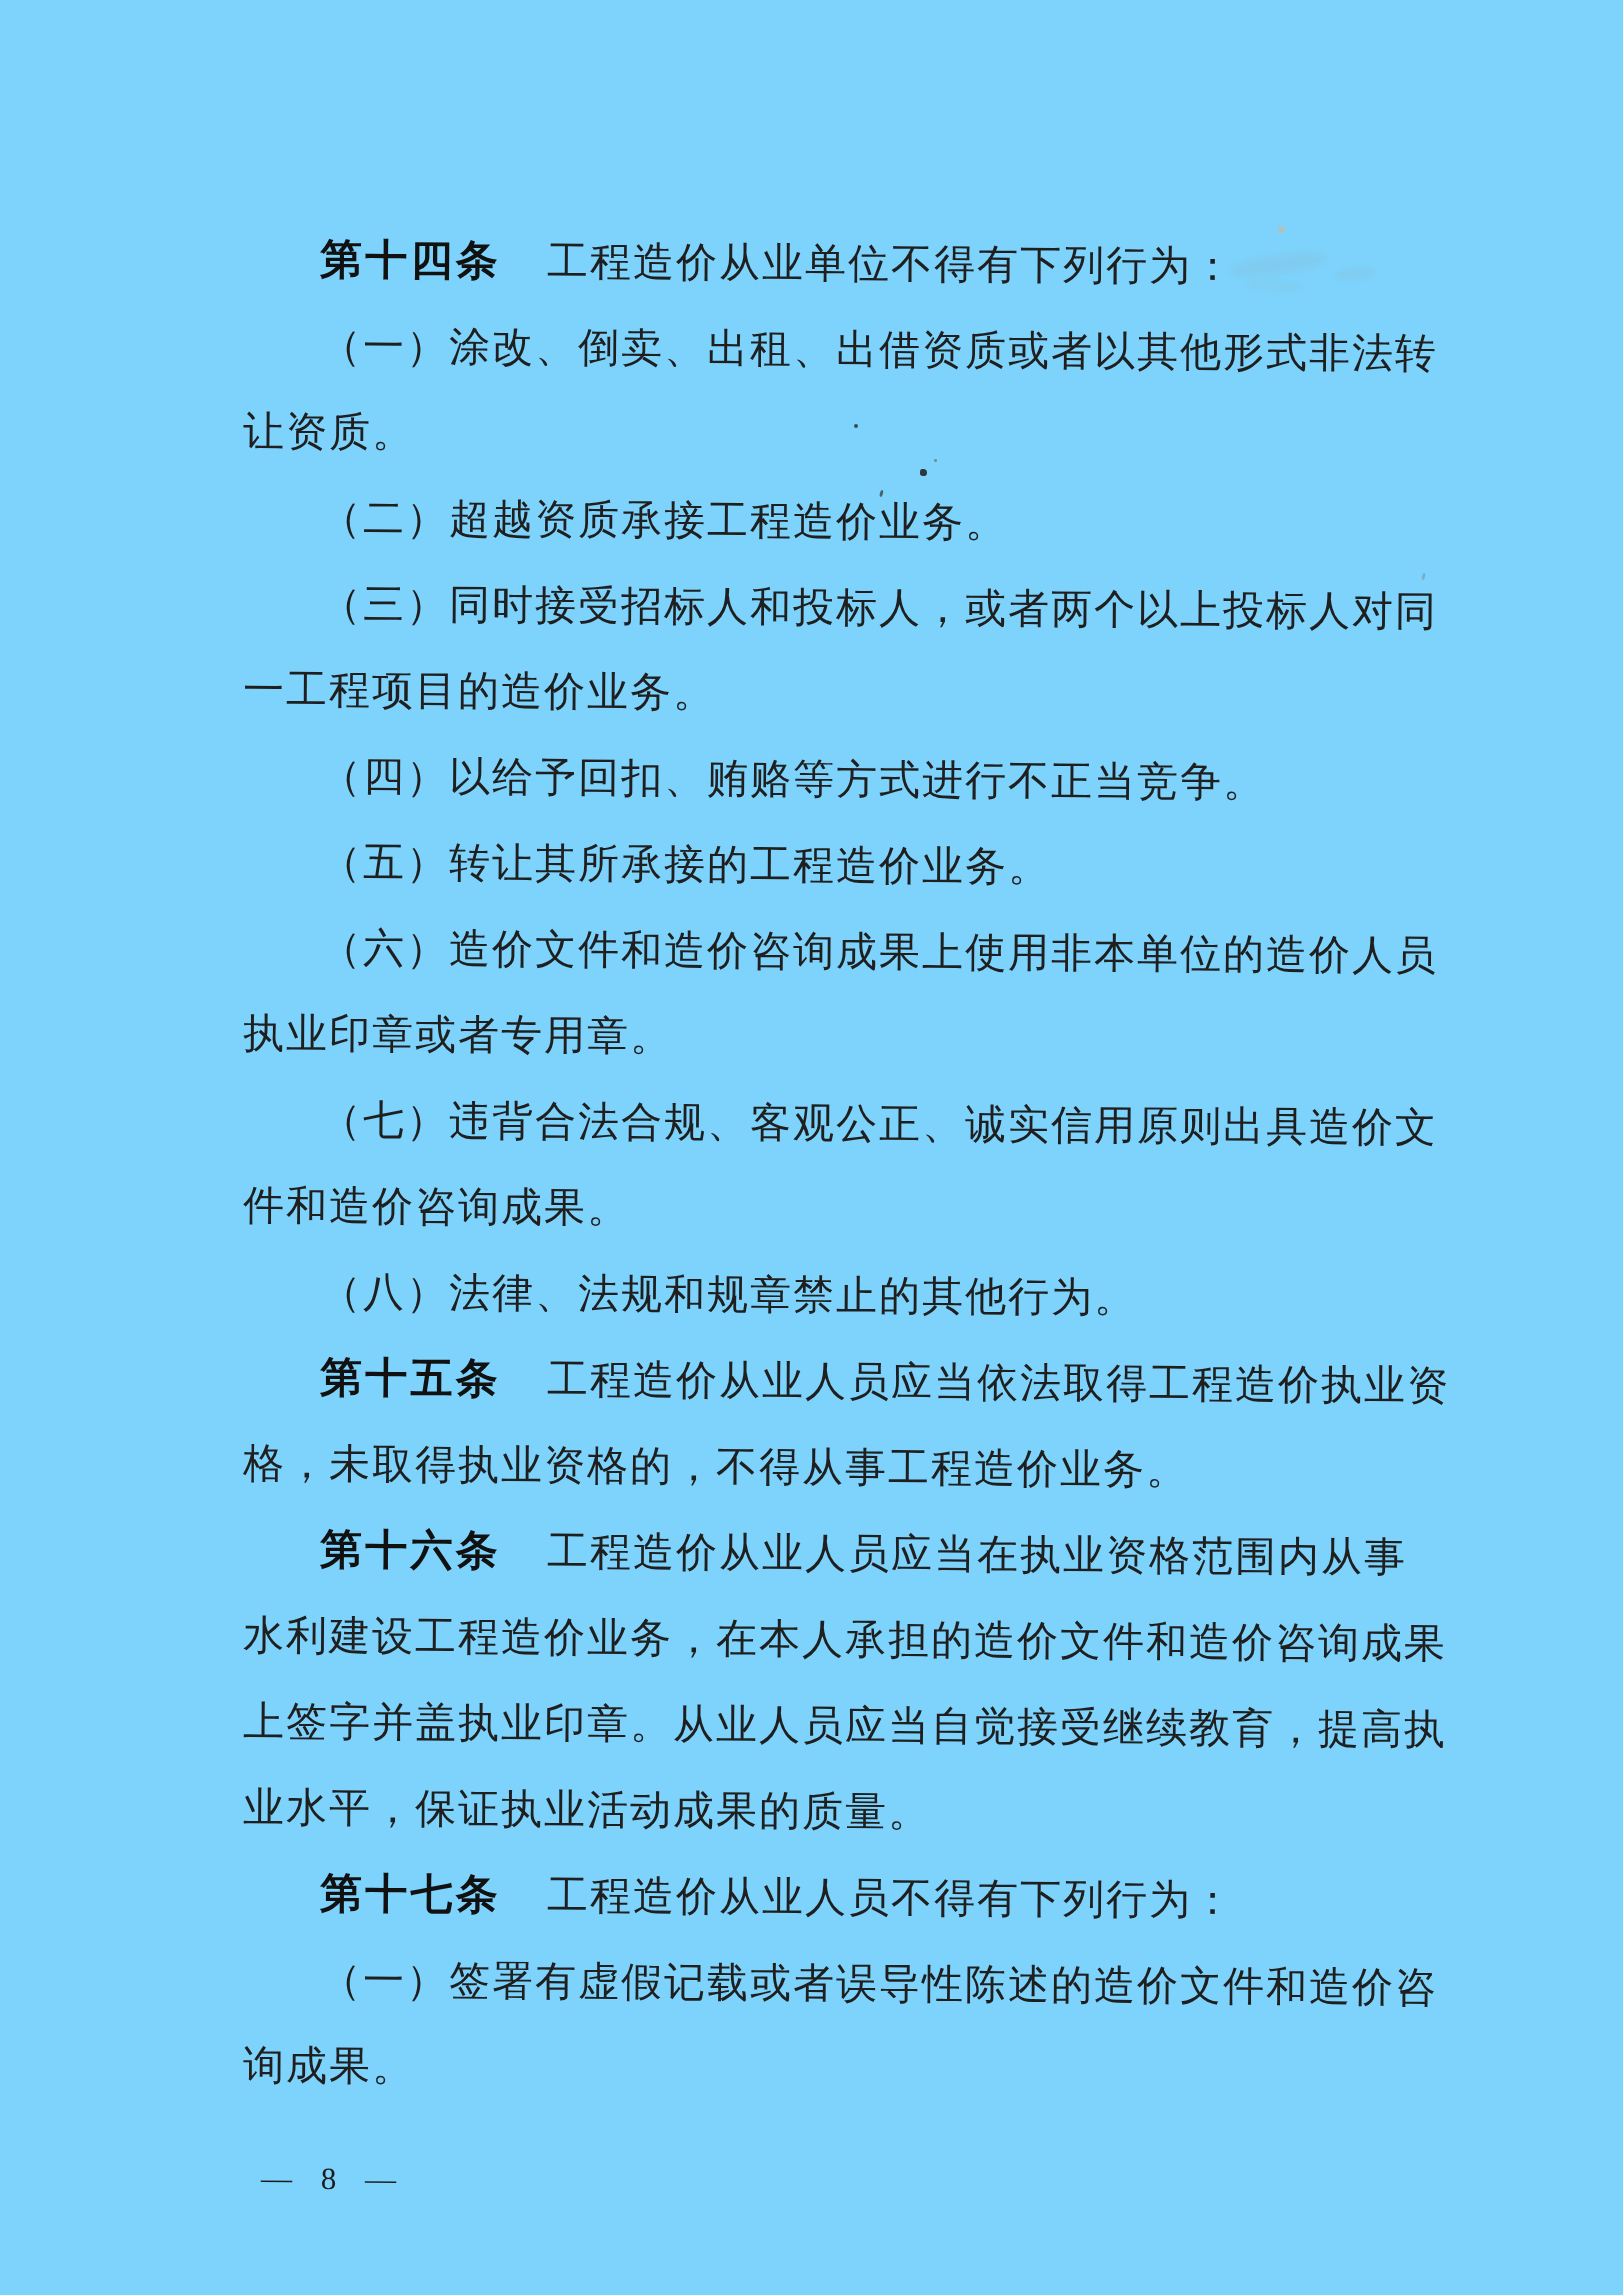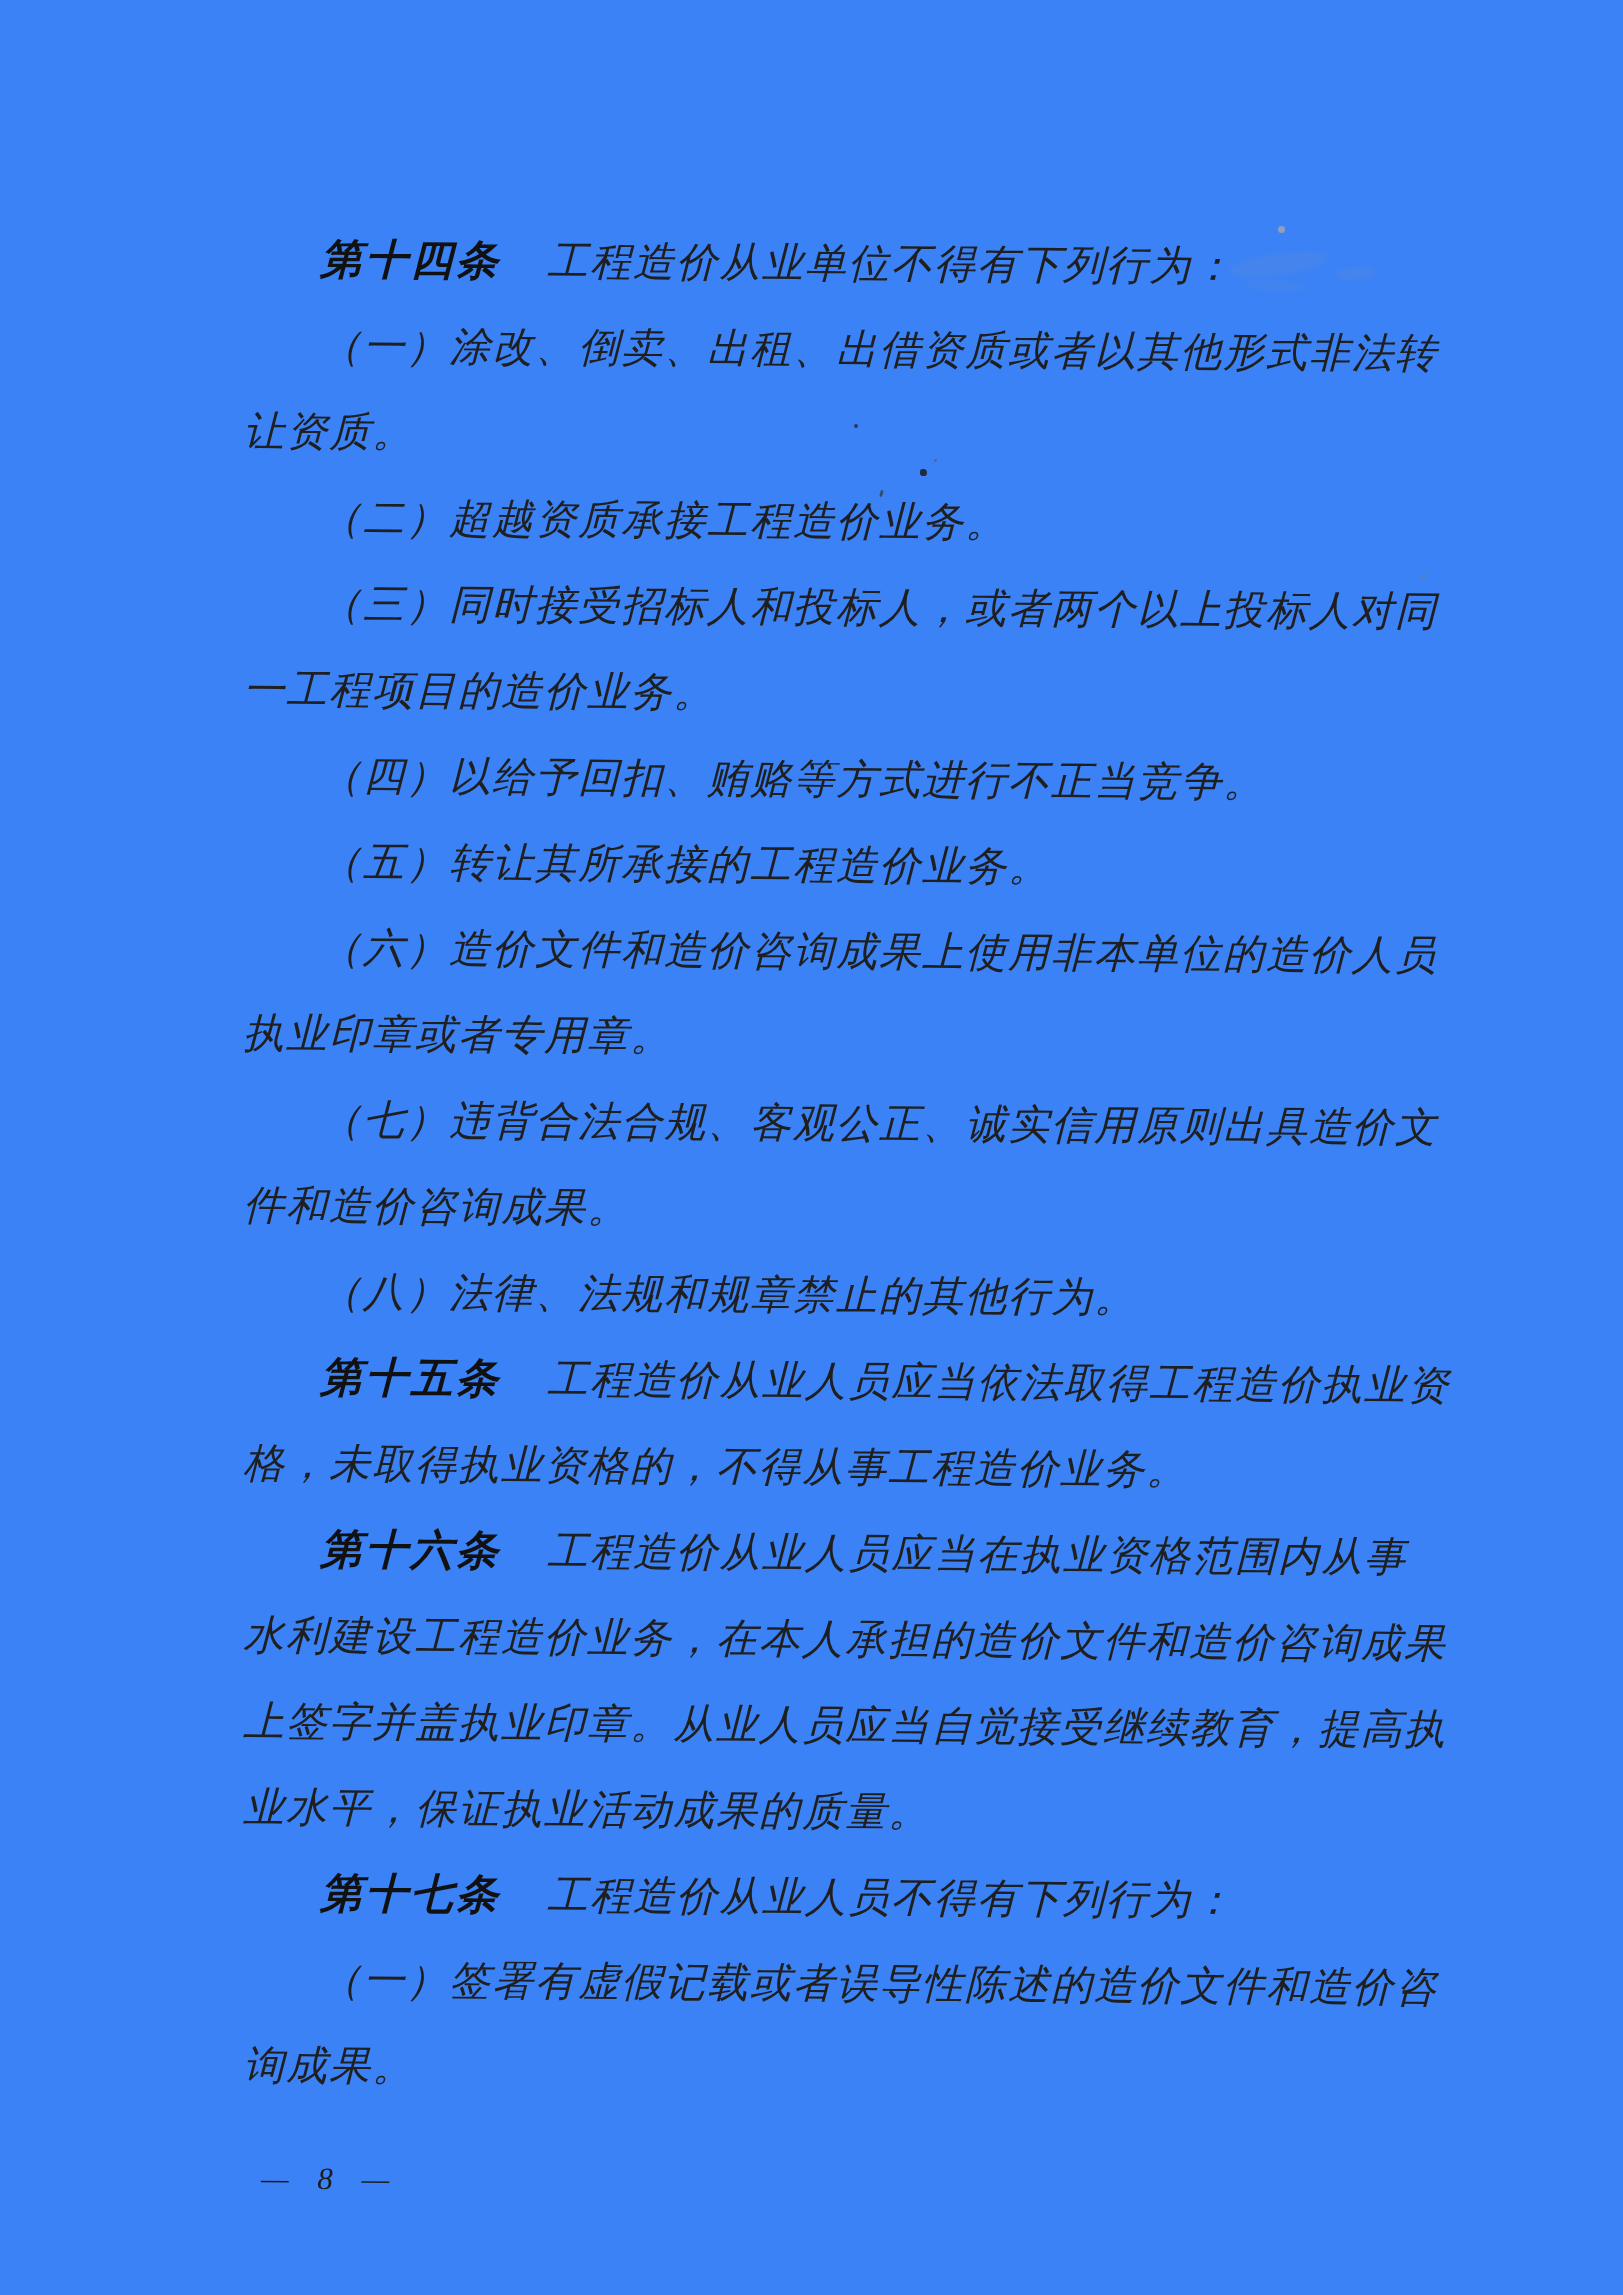--- a/index.html
+++ b/index.html
@@ -4,24 +4,23 @@
 <style>
   html, body {
     margin: 0;
     padding: 0;
     background: #ffffff;
   }
   .page {
     position: relative;
     width: 1623px;
     height: 2295px;
-    background: #3b82f6;
+    background: #7dd3fc;
     overflow: hidden;
     color: #1f1f1f;
-    font-style: italic;
   }
   .text-block {
     position: absolute;
     left: 243px;
     top: 216px;
     width: 1296px;
   }
   .line {
     height: 86px;
     display: flex;

